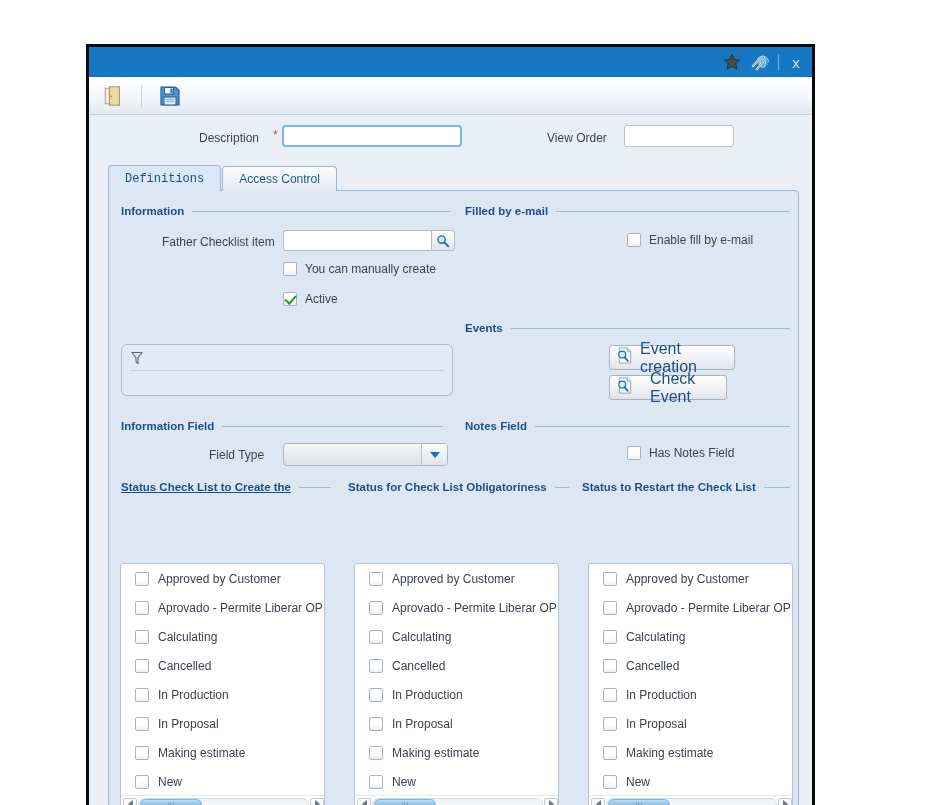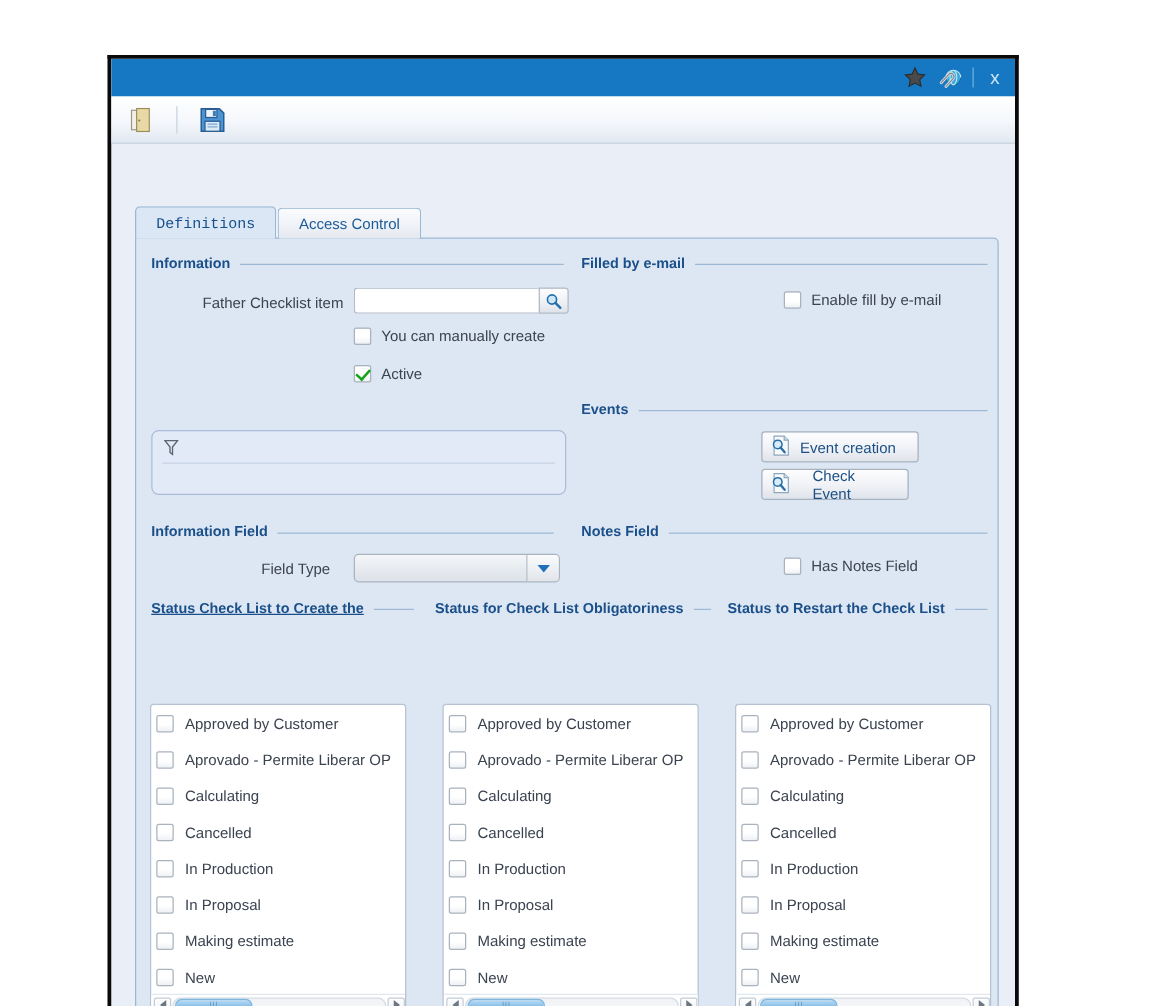--- a/index.html
+++ b/index.html
@@ -208,21 +208,21 @@
 
   
   .ebtn {
     position:absolute;
     height:25px;
     display:flex; align-items:center; gap:6px;
     padding: 0 10px 0 5px;
     background: linear-gradient(to bottom,#fdfdfe 0%,#f1f3f7 50%,#dfe4eb 100%);
     border:1px solid #a8b3c0;
     border-radius:3px;
-    font-size:12px; color:#1d4f84; cursor:pointer;
+    font-size:16px; color:#1d4f84; cursor:pointer;
     font-family:"Liberation Sans", sans-serif;
   }
 
   
   .combo {
     position:absolute;
     display:flex; width:165px; height:23px;
     border:1px solid #aab4bf; border-radius:4px;
     background: linear-gradient(to bottom,#f5f7f9 0%,#e6eaef 55%,#dde2e8 100%);
     overflow:hidden; cursor:pointer;
@@ -243,21 +243,21 @@
   .listbox {
     width:205px; height:250px;
     background:#fff;
     border:1px solid #b5c3d3;
     border-radius:3px;
     position:relative;
     overflow:hidden;
   }
   .litem {
     display:flex; align-items:center; gap:9px;
-    height:29px; padding-left:4px;
+    height:29px; padding-left:14px;
     font-size:12px; color:#3b4350;
     cursor:pointer;
     font-family:"Liberation Sans", sans-serif;
   }
   .hscroll {
     position:absolute; left:0; bottom:0;
     width:205px; height:17px;
     background:#ffffff;
     border-top:1px solid #e3e8ee;
     display:flex; align-items:center;
@@ -329,20 +329,27 @@
         <path d="M3 3 H17.5 L21 6.5 V21 H3 Z" fill="#4a93d4" stroke="#2a5d91" stroke-width="1.2"></path>
         <rect x="6.5" y="3.5" width="9" height="6.5" fill="#eef4fa" stroke="#2a5d91" stroke-width="1"></rect>
         <rect x="12.3" y="4.6" width="2.4" height="4.3" fill="#3a7bb8"></rect>
         <rect x="6" y="13" width="12" height="8" fill="#dce9f6" stroke="#2a5d91" stroke-width="1"></rect>
         <line x1="8" y1="15.3" x2="16" y2="15.3" stroke="#7fa8cd" stroke-width="1"></line>
         <line x1="8" y1="17.4" x2="16" y2="17.4" stroke="#7fa8cd" stroke-width="1"></line>
       </svg>
     </div>
   </div>
 
+  <div class="headform">
+    <span class="lbl desc-label">Description</span>
+    <span class="req desc-star">*</span>
+    <input class="desc-input" type="text" autofocus="" value="" style="">
+    <span class="lbl vo-label">View Order</span>
+    <input class="vo-input" type="text" value="" style="">
+  </div>
 
   <div class="tabstrip">
     <div class="tab active">Definitions</div>
     <div class="tab inactive">Access Control</div>
   </div>
 
   <div class="tabpanel">
 
     <div class="grp" style="left:12px; top:14px; width:330px;">
       <span>Information</span>

